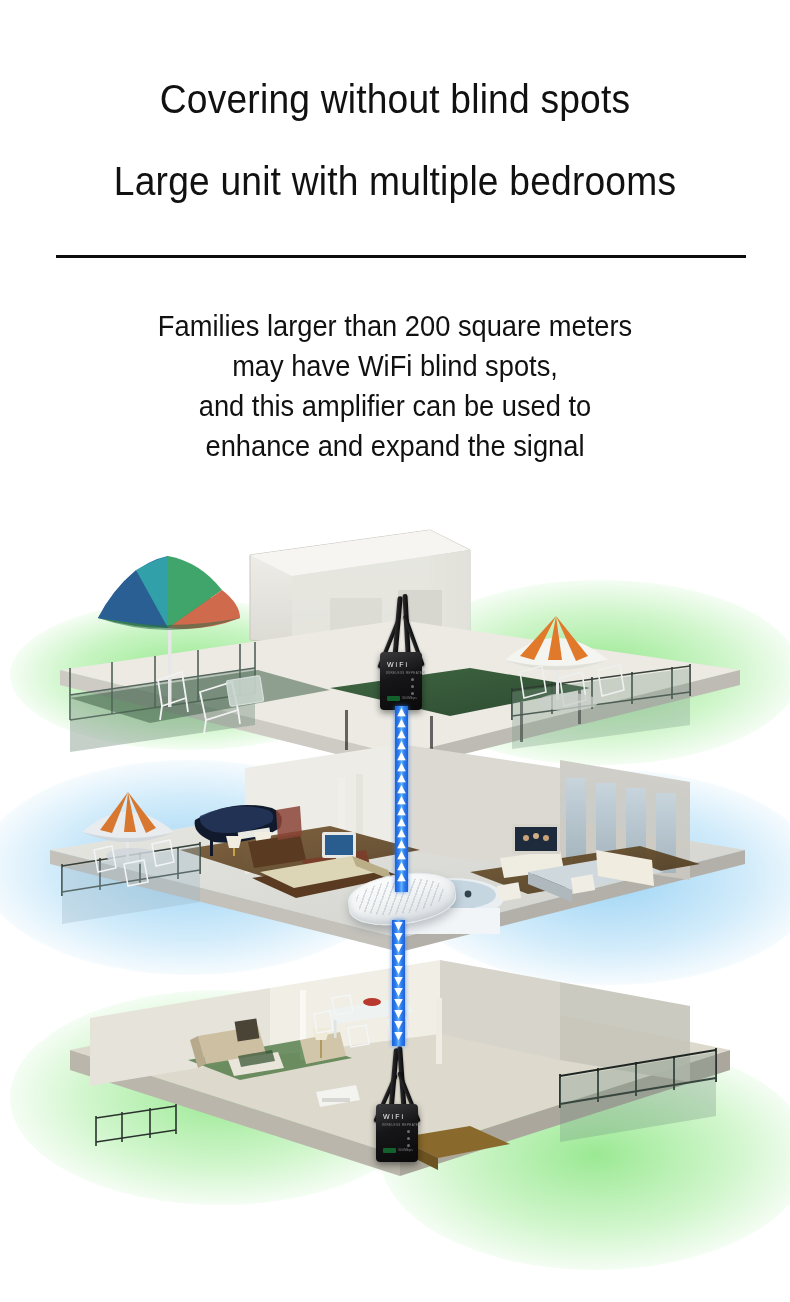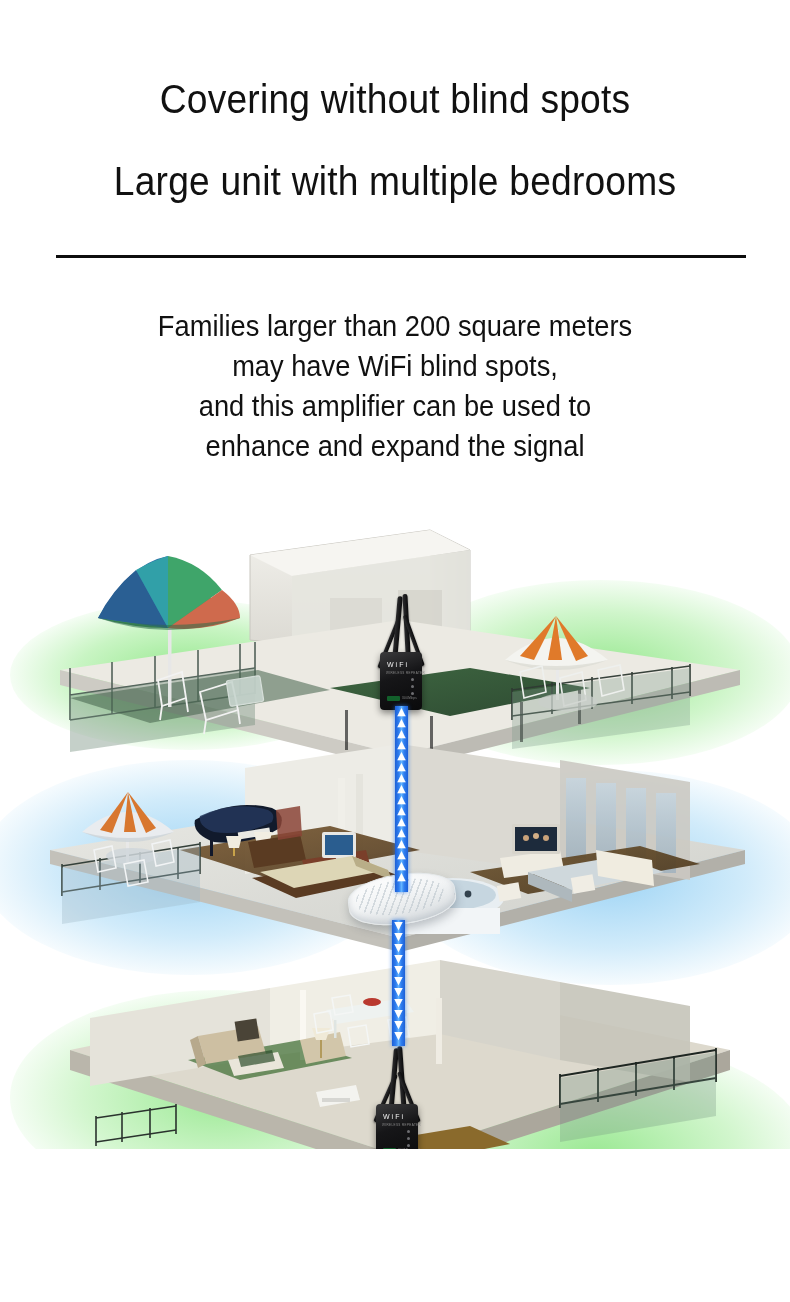--- a/index.html
+++ b/index.html
@@ -2,21 +2,21 @@
 <html><head>
 <meta charset="utf-8">
 <style>
   html,body{margin:0;padding:0;}
   body{
     width:790px;height:1302px;
     background:#ffffff;
     font-family:"Liberation Sans","DejaVu Sans",sans-serif;
     overflow:hidden;position:relative;
   }
-  .page{position:relative;width:790px;height:1149px;overflow:hidden;background:#fff;}
+  .page{position:relative;width:790px;height:1302px;overflow:hidden;background:#fff;}
 
   
   .headline{
     position:absolute;left:0;width:790px;text-align:center;
     color:#111111;font-weight:400;letter-spacing:.2px;
     font-family:"Liberation Sans","DejaVu Sans",sans-serif;
     transform:scaleX(.93);transform-origin:center;
   }
   #hl1{top:74px;font-size:40px;line-height:50px;}
   #hl2{top:156px;font-size:40px;line-height:50px;}

